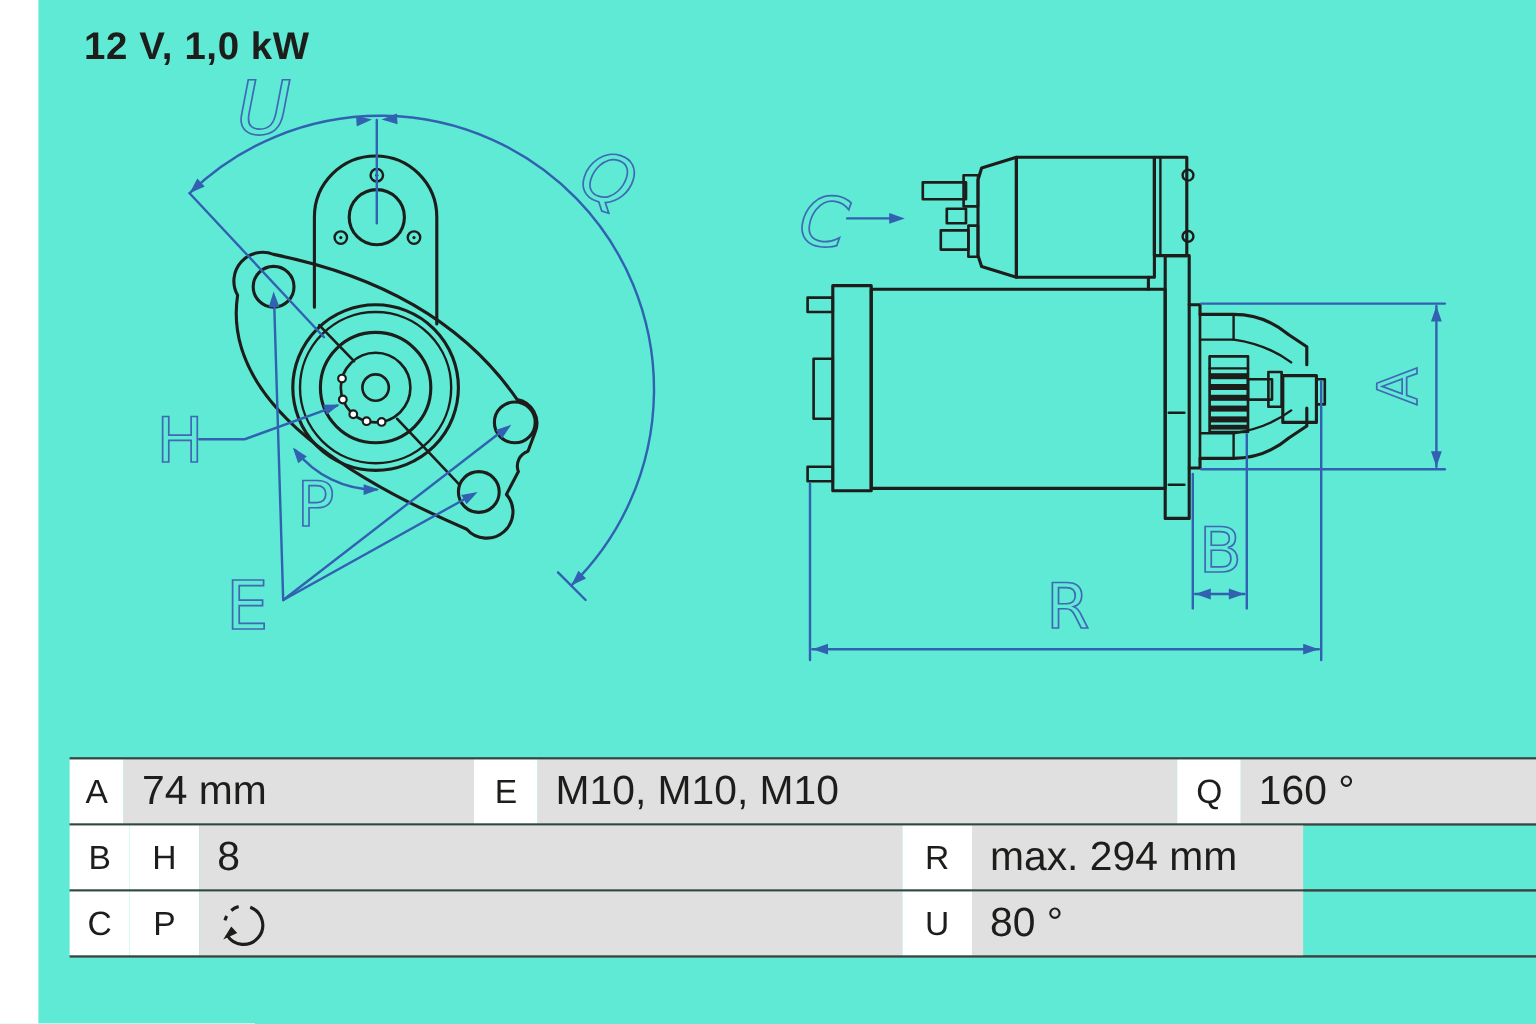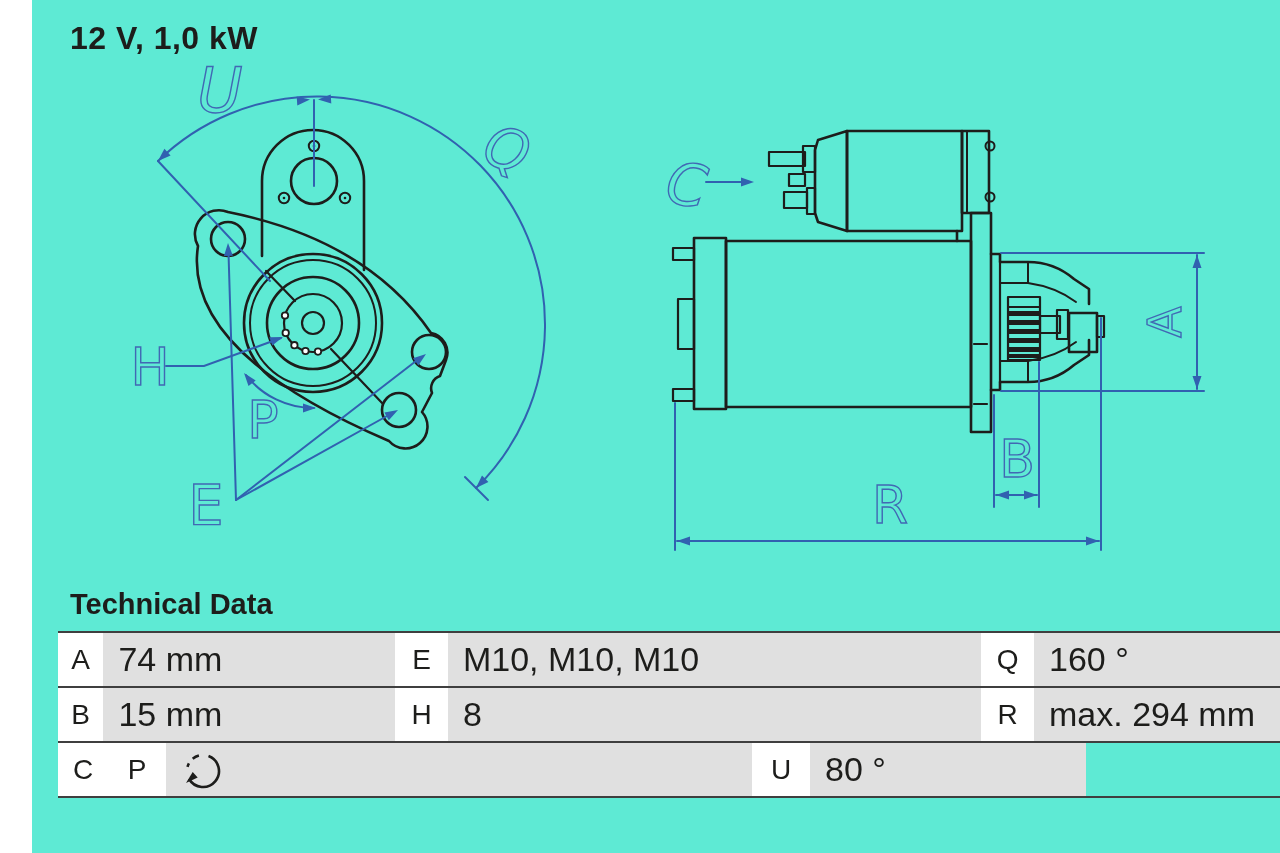--- a/index.html
+++ b/index.html
@@ -179,34 +179,32 @@
       <polygon points="1067,541 1054,536.5 1054,545.5"></polygon>
     </g>
     <g text-anchor="middle">
       <text class="bluelabel it" x="652" y="205" font-size="58" transform="rotate(8 652 205)">C</text>
       <text class="bluelabel" font-size="46" transform="translate(1149 322) rotate(-90)">A</text>
       <text class="bluelabel" x="985" y="477" font-size="52">B</text>
       <text class="bluelabel" x="858" y="523" font-size="52">R</text>
     </g>
   </svg>
 
-  <div id="tech-title">Technical Data</div>
 
   <div id="tech-table">
     <div class="trow">
       <div class="keycell k0">A</div>
       <div class="valcell v0">74 mm</div>
       <div class="keycell k1">E</div>
       <div class="valcell v1">M10, M10, M10</div>
       <div class="keycell k2">Q</div>
       <div class="valcell v2">160 °</div>
     </div>
     <div class="trow">
       <div class="keycell k0">B</div>
-      <div class="valcell v0">15 mm</div>
       <div class="keycell k1">H</div>
       <div class="valcell v1">8</div>
       <div class="keycell k2">R</div>
       <div class="valcell v2">max. 294 mm</div>
     </div>
     <div class="trow">
       <div class="keycell k0">C</div>
       <div class="keycell k1">P</div>
       <div class="valcell v1">
         <svg class="rot-icon" width="44" height="44" viewBox="0 0 44 44">

